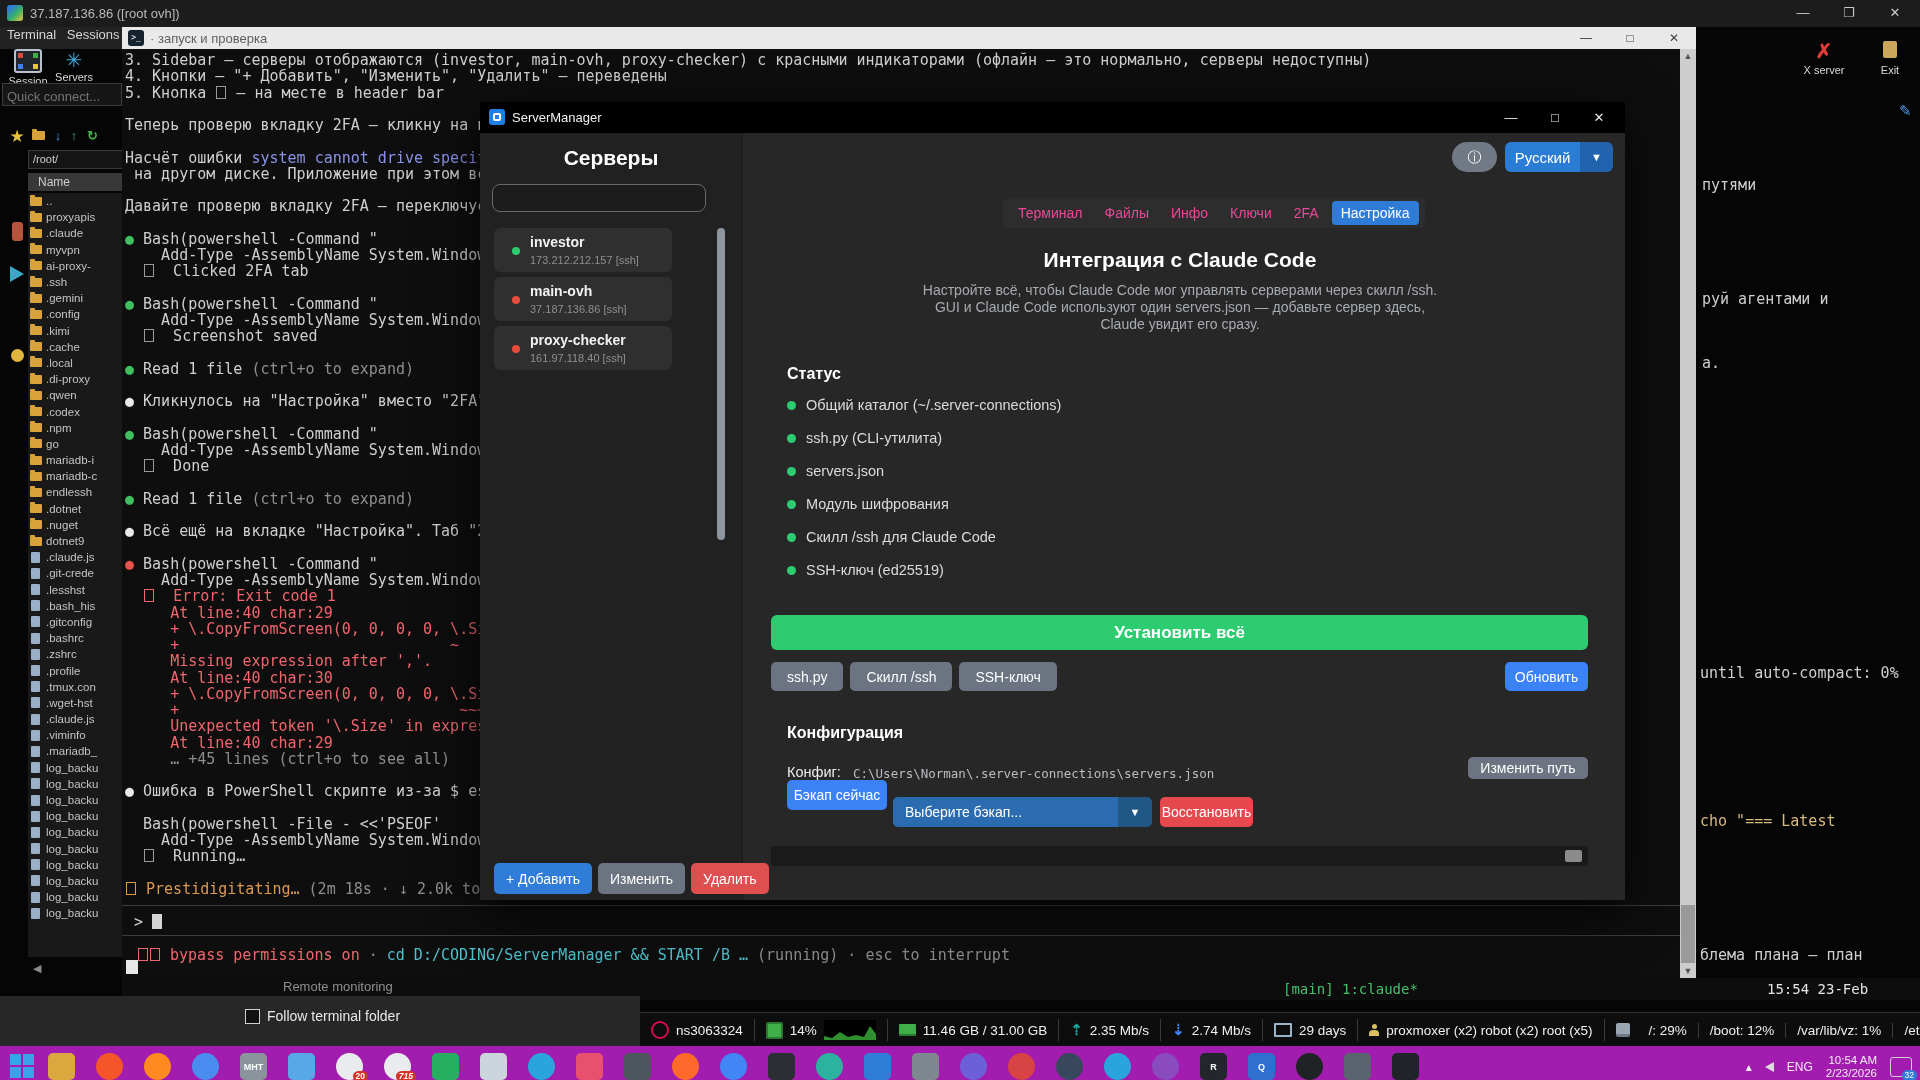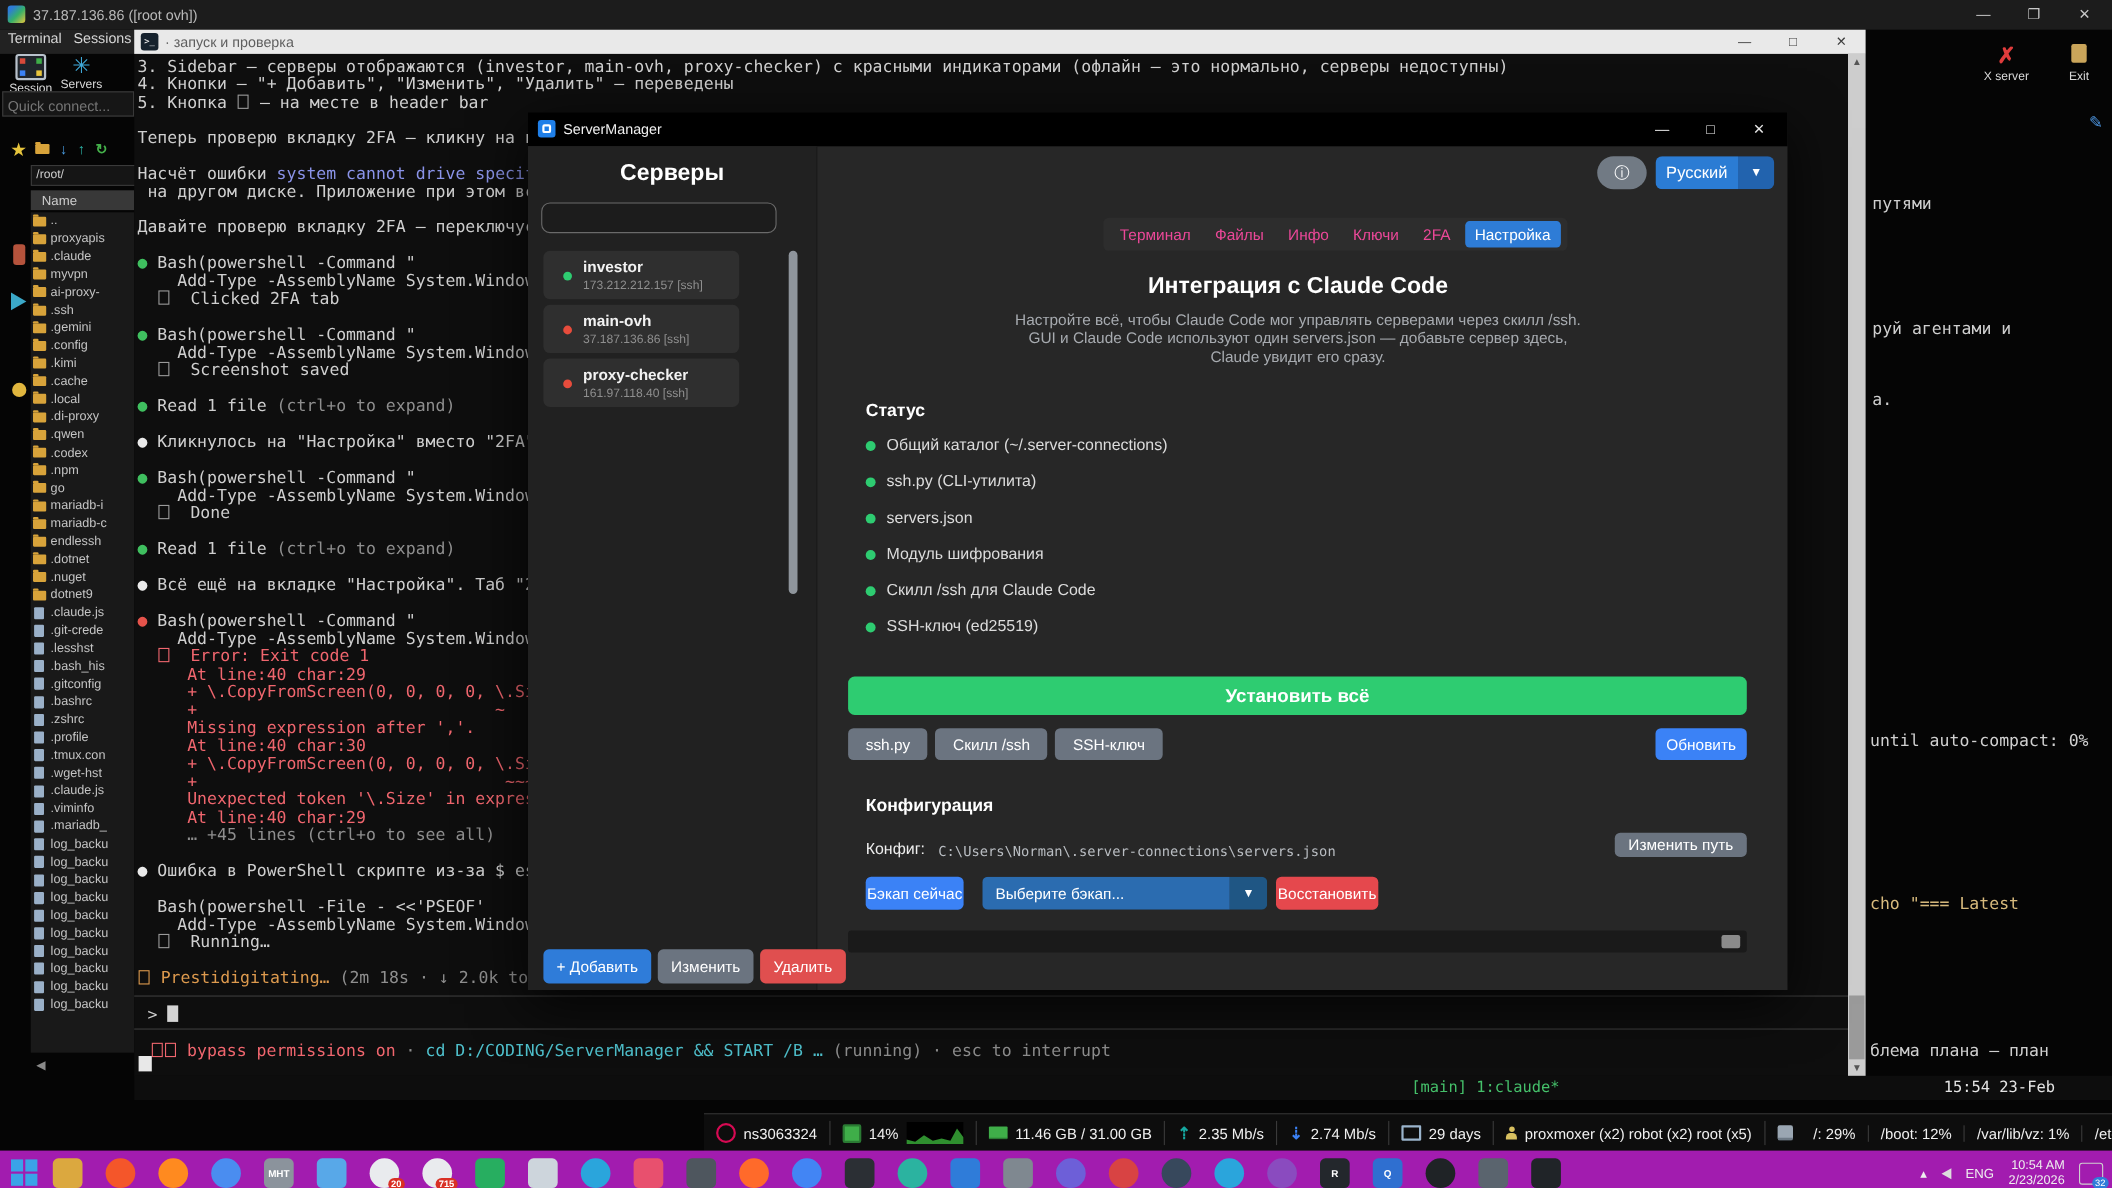--- a/index.html
+++ b/index.html
@@ -111,21 +111,21 @@
   .st-dot{width:9px;height:9px;border-radius:50%;background:#2ecc71;margin-top:4px;}
   .st-txt{font-size:14.5px;color:#dcdcdc;}
   #sm-install{left:291px;top:513px;width:817px;height:35px;font-size:17px;font-weight:bold;border-radius:6px;}
   #sm-comp{left:291px;top:560px;display:flex;gap:7px;}
   #sm-comp .sm-btn{height:29px;padding:0 16px;}
   #sm-refresh{left:1025px;top:560px;width:83px;height:29px;}
   #sm-config-title{left:307px;top:622px;font-size:16px;font-weight:bold;color:#fff;}
   #sm-config-label{left:307px;top:662px;font-size:14.5px;color:#eee;}
   #sm-config-path{left:373px;top:664px;font-size:12.5px;color:#b9bdc2;}
   #sm-changepath{left:988px;top:655px;width:120px;height:22px;}
-  #sm-backup{left:307px;top:695px;width:89px;height:30px;}
+  #sm-backup{left:307px;top:678px;width:100px;height:30px;}
   #sm-select{left:413px;top:695px;width:259px;height:30px;border-radius:5px;overflow:hidden;display:flex;}
   #sm-select .lab{flex:1;background:#2b6cb0;color:#fff;font-size:14px;display:flex;align-items:center;padding-left:12px;}
   #sm-select .chev{flex:0 0 34px;background:#1f5684;color:#fff;display:flex;align-items:center;justify-content:center;font-size:11px;}
   #sm-restore{left:680px;top:695px;width:93px;height:30px;background:#e5484d;}
   #sm-logbar{left:291px;top:744px;width:817px;height:20px;background:#1a1a1a;border-radius:3px;}
   #sm-logthumb{position:absolute;right:6px;top:4px;width:17px;height:12px;background:#8b8b8b;border-radius:2px;}
 
   
   #sysbar{left:640px;top:1012px;width:1280px;height:34px;background:#0d0d0d;border-top:1px solid #333;
           display:flex;align-items:center;color:#f0f0f0;font-size:13.5px;}
@@ -401,20 +401,27 @@
     <span>X server</span>
   </div>
   <div class="rt-tool abs" style="left:1862px;">
     <span class="rt-ico"><span style="display:inline-block;width:14px;height:17px;background:#caa55a;border-radius:2px;"></span></span>
     <span>Exit</span>
   </div>
 
   <div id="tmux-strip" class="abs"></div>
   <div id="tmux-left" class="abs mono">[main] 1:claude*</div>
   <div id="tmux-right" class="abs mono">15:54 23-Feb</div>
+  <div id="mx-bottomleft" class="abs">
+    <div id="remote-mon" class="abs">Remote monitoring</div>
+    <div id="follow-row" class="abs">
+      <span id="follow-cb"></span>
+      <span>Follow terminal folder</span>
+    </div>
+  </div>
 
   <div id="term-win" class="abs">
     <div id="term-titlebar" class="abs">
       <div id="ps-ico" class="abs">&gt;_</div>
       <div id="term-title" class="abs">· запуск и проверка</div>
       <div class="tctl abs" style="left:1444px;">—</div>
       <div class="tctl abs" style="left:1488px;">□</div>
       <div class="tctl abs" style="left:1532px;">✕</div>
     </div>
     <div id="term-lines" class="abs">
@@ -643,21 +650,21 @@
     <div id="tb-icons">
         <div class="tb-ico" style="background: rgb(219, 168, 63); border-radius: 5px;"></div>
         <div class="tb-ico" style="background: rgb(244, 86, 42); border-radius: 50%;"></div>
         <div class="tb-ico" style="background: rgb(255, 138, 31); border-radius: 50%;"></div>
         <div class="tb-ico" style="background: rgb(74, 141, 240); border-radius: 50%;"></div>
         <div class="tb-ico" style="background: rgb(139, 147, 156); border-radius: 5px;">MHT</div>
         <div class="tb-ico" style="background: rgb(88, 168, 232); border-radius: 5px;"></div>
         <div class="tb-ico" style="background: rgb(233, 235, 238); border-radius: 50%;">
           <span class="tb-badge">20</span>
         </div>
-        <div class="tb-ico" style="background: rgb(233, 235, 238); border-radius: 50%;">
+        <div class="tb-ico" style="background: rgb(233, 235, 238); border-radius: 50%; font-style: italic;">
           <span class="tb-badge">715</span>
         </div>
         <div class="tb-ico" style="background: rgb(39, 174, 96); border-radius: 5px;"></div>
         <div class="tb-ico" style="background: rgb(205, 213, 220); border-radius: 5px;"></div>
         <div class="tb-ico" style="background: rgb(42, 165, 220); border-radius: 50%;"></div>
         <div class="tb-ico" style="background: rgb(232, 80, 110); border-radius: 5px;"></div>
         <div class="tb-ico" style="background: rgb(78, 86, 94); border-radius: 5px;"></div>
         <div class="tb-ico" style="background: rgb(255, 106, 42); border-radius: 50%;"></div>
         <div class="tb-ico" style="background: rgb(66, 133, 244); border-radius: 50%;"></div>
         <div class="tb-ico" style="background: rgb(43, 47, 52); border-radius: 5px;"></div>

